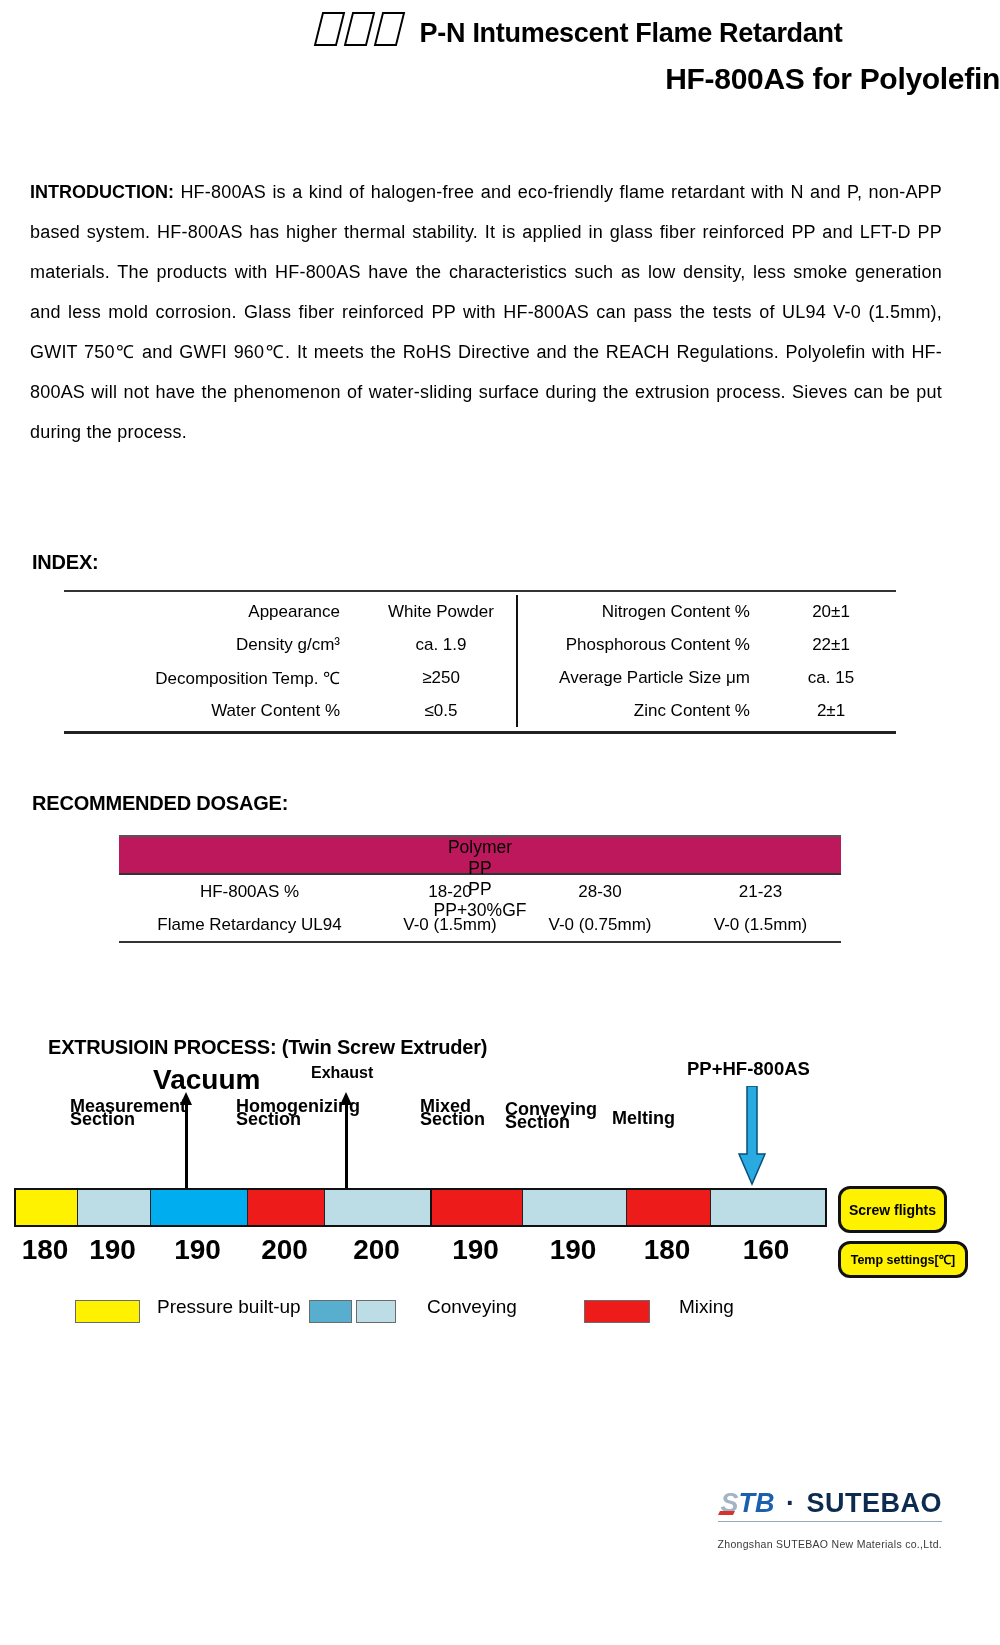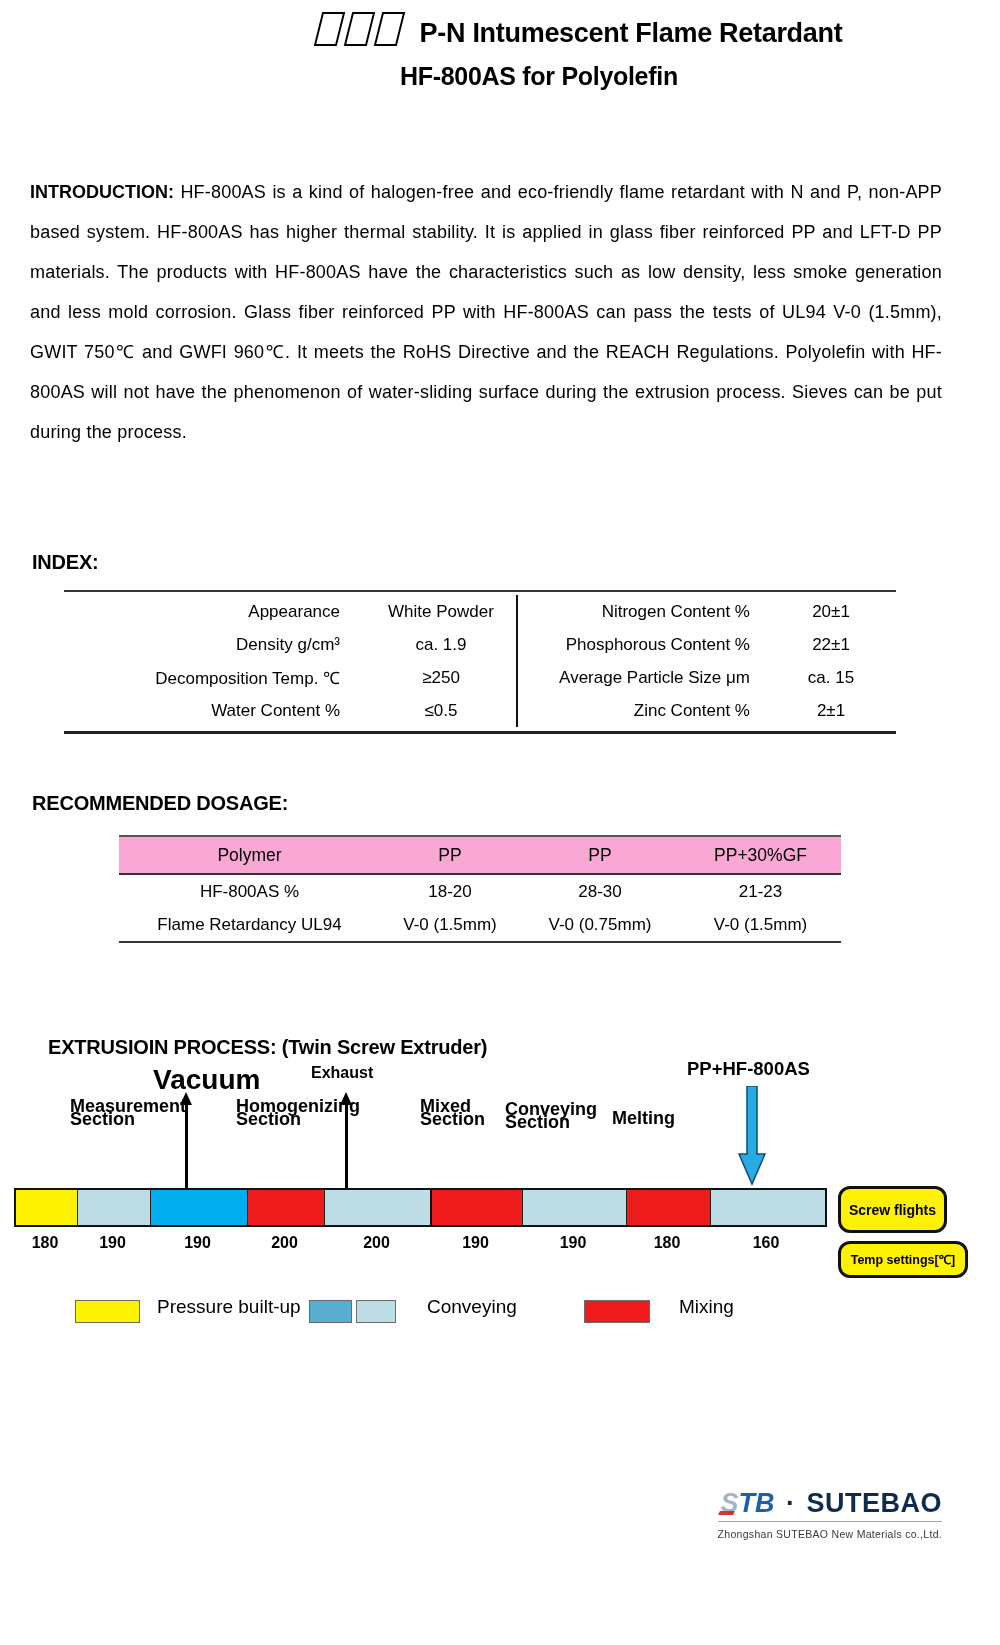--- a/index.html
+++ b/index.html
@@ -3,22 +3,22 @@
 <meta charset="utf-8">
 <style>
   html,body { margin:0; padding:0; background:#ffffff; }
   .page {
     position:relative; width:1000px; height:1645px; background:#fff;
     font-family:"Liberation Sans", sans-serif; color:#000; overflow:hidden;
   }
   
   .title-l1 { position:absolute; top:12px; left:150px; width:860px; text-align:center;
     font-size:27px; font-weight:bold; letter-spacing:-0.3px; }
-  .title-l2 { position:absolute; top:62px; left:400px; width:600px; text-align:left;
-    font-size:25px; font-weight:bold; letter-spacing:-0.3px; }
+  .title-l2 { position:absolute; top:62px; left:400px; width:600px; text-align:right;
+    font-size:30px; font-weight:bold; letter-spacing:-0.3px; }
   .tofu { display:inline-block; width:19px; height:30px; border:2.5px solid #000;
     transform:skewX(-14deg); margin-right:7px; vertical-align:-4px; }
   .tofu-group { margin-right:12px; }
   
   .intro { position:absolute; top:172px; left:30px; width:912px;
     font-size:18px; line-height:40px; text-align:justify; letter-spacing:0.2px; }
   .intro b { letter-spacing:0; }
   
   .sect-heading { position:absolute; font-size:20px; font-weight:bold; letter-spacing:-0.2px; }
   
@@ -62,21 +62,21 @@
   .au-exhaust { top:1092px; left:340px; }
   .feed-arrow { position:absolute; top:1086px; left:737px; }
   .bar { position:absolute; top:1188px; left:14px; width:813px; height:39px;
     border:2px solid #111; box-sizing:border-box; display:flex; }
   .seg { height:100%; box-sizing:border-box; border-right:1px solid #222; }
   .seg:last-child { border-right:none; }
   .sg0{flex:0 0 62px} .sg1{flex:0 0 73px} .sg2{flex:0 0 97px} .sg3{flex:0 0 77px}
   .sg4{flex:0 0 107px; border-right:2px solid #111;}
   .sg5{flex:0 0 91px} .sg6{flex:0 0 104px} .sg7{flex:0 0 84px} .sg8{flex:0 0 114px}
   .temps { position:absolute; top:1234px; left:14px; width:809px; display:flex; }
-  .temp-cell { text-align:center; font-size:16px; font-weight:bold; }
+  .temp-cell { text-align:center; font-size:28px; font-weight:bold; }
   .tw0{flex:0 0 62px} .tw1{flex:0 0 73px} .tw2{flex:0 0 97px} .tw3{flex:0 0 77px}
   .tw4{flex:0 0 107px} .tw5{flex:0 0 91px} .tw6{flex:0 0 104px} .tw7{flex:0 0 84px} .tw8{flex:0 0 114px}
   .callout { position:absolute; left:838px; background:#FFF200; border:3px solid #111;
     border-radius:12px; box-sizing:border-box; display:flex; align-items:center; justify-content:center;
     text-align:center; }
   .callout.screw { top:1186px; width:109px; height:47px; font-size:14px; font-weight:600; }
   .callout.temps-box { top:1241px; width:130px; height:37px; font-size:12.5px; font-weight:600; }
   
   .swatch { position:absolute; height:23px; border:1.5px solid #6b6b6b; box-sizing:border-box; }
   .sw-yellow { top:1300px; left:75px;  width:65px; }
@@ -90,21 +90,21 @@
   
   .footer { position:absolute; top:1488px; right:58px; text-align:right; }
   .logo-line { font-size:27px; font-weight:bold; font-style:italic; line-height:30px; white-space:nowrap; }
   .mark-s { position:relative; color:#a3b4c4; }
   .mark-s::after { content:""; position:absolute; left:-1px; bottom:3px; width:15px; height:4px;
     background:#d6332a; transform:skewX(-25deg); }
   .mark-t, .mark-b { color:#1b5fae; }
   .logo-sep { font-style:normal; color:#0d2b4e; margin:0 4px; }
   .brand { font-style:normal; color:#0d2b4e; letter-spacing:0.5px;margin-top:44px; }
   .company { margin-top:3px; font-size:10.5px; color:#3a3a3a; letter-spacing:0.3px;
-    border-top:1px solid #9aa7b5; padding-top:6px; display:inline-block; }
+    border-top:1px solid #9aa7b5; padding-top:16px; display:inline-block; }
 </style>
 </head>
 <body>
 
 <div class="page">
 
   <div class="title-l1">
     <span class="tofu-group"><span class="tofu"></span><span class="tofu"></span><span class="tofu"></span></span><span>P-N Intumescent Flame Retardant</span>
   </div>
   <div class="title-l2">HF-800AS for Polyolefin</div>
@@ -149,21 +149,21 @@
       </div>
       <div class="index-row">
         <span class="index-label">Zinc Content %</span>
         <span class="index-value">2±1</span>
       </div>
     </div>
   </div>
 
   <div class="sect-heading" style="top:792px; left:32px;">RECOMMENDED DOSAGE:</div>
   <div class="dosage-table">
-    <div class="dosage-header" style="background: #f9a8d4;">
+    <div class="dosage-header" style="background: #be185d; flex-direction: column;">
       <span class="dc0">Polymer</span>
       <span class="dc1">PP</span>
       <span class="dc2">PP</span>
       <span class="dc3">PP+30%GF</span>
     </div>
     <div class="dosage-row">
       <span class="dc0">HF-800AS %</span>
       <span class="dc1">18-20</span>
       <span class="dc2">28-30</span>
       <span class="dc3">21-23</span>

